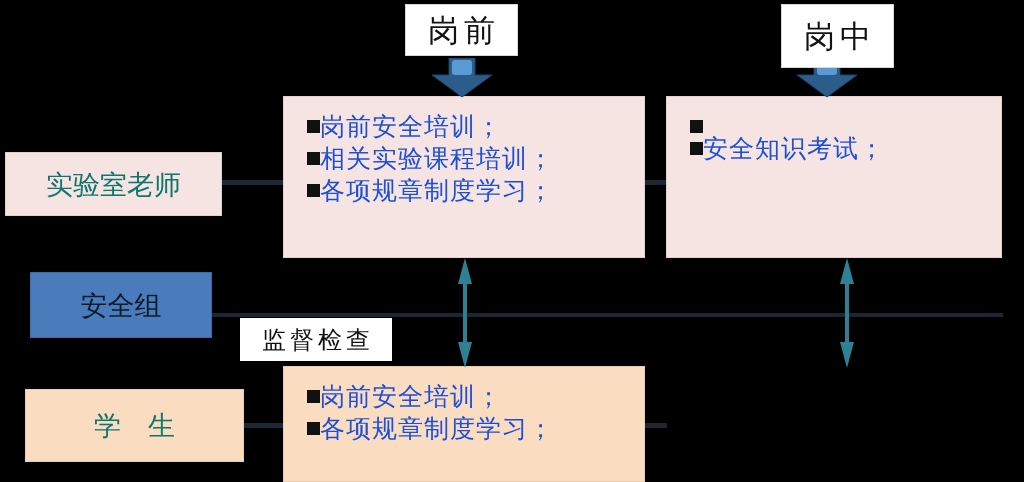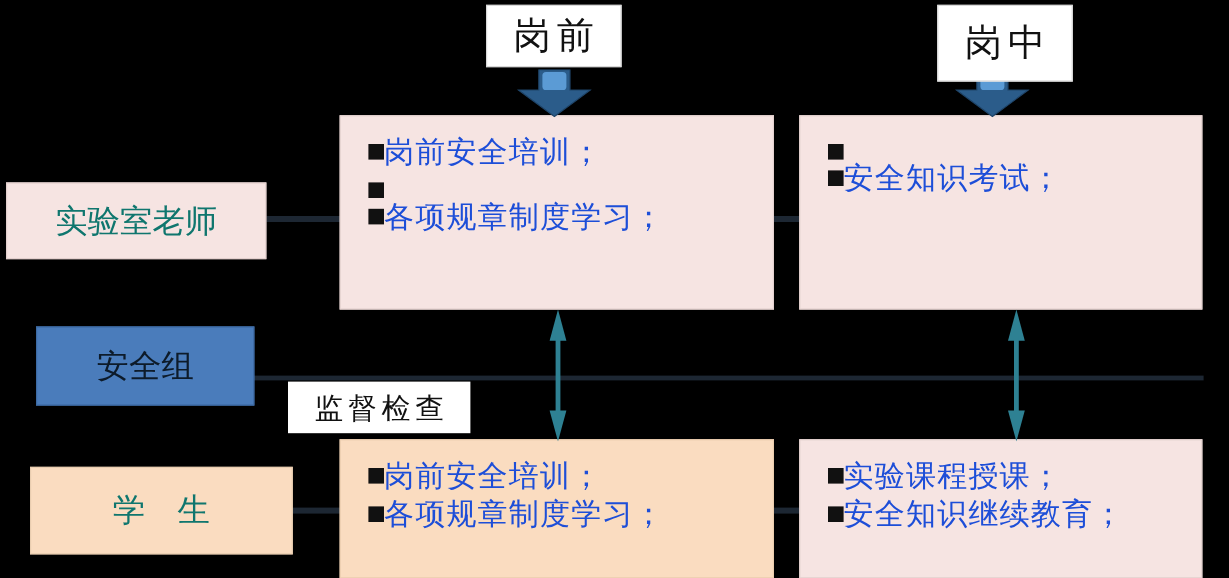--- a/index.html
+++ b/index.html
@@ -143,20 +143,21 @@
     <span>监督检查</span>
   </div>
 
   <div class="box task pink" style="left:283px; top:96px; width:362px; height:162px;">
     <div class="bullet-row">
       <span class="bullet-mark"></span>
       <span class="bullet-text">岗前安全培训；</span>
     </div>
     <div class="bullet-row">
       <span class="bullet-mark"></span>
+      <span class="bullet-text">相关实验课程培训；</span>
     </div>
     <div class="bullet-row">
       <span class="bullet-mark"></span>
       <span class="bullet-text">各项规章制度学习；</span>
     </div>
   </div>
 
   <div class="box task pink" style="left:666px; top:96px; width:336px; height:162px;">
     <div class="bullet-row">
       <span class="bullet-mark"></span>
@@ -171,30 +172,20 @@
     <div class="bullet-row">
       <span class="bullet-mark"></span>
       <span class="bullet-text">岗前安全培训；</span>
     </div>
     <div class="bullet-row">
       <span class="bullet-mark"></span>
       <span class="bullet-text">各项规章制度学习；</span>
     </div>
   </div>
 
-  <div class="box task pink" style="left:666px; top:366px; width:336px; height:116px;">
-    <div class="bullet-row">
-      <span class="bullet-mark"></span>
-      <span class="bullet-text">实验课程授课；</span>
-    </div>
-    <div class="bullet-row">
-      <span class="bullet-mark"></span>
-      <span class="bullet-text">安全知识继续教育；</span>
-    </div>
-  </div>
 
   <svg class="dbl-arrow" style="left:452px; top:258px;" width="26" height="110" viewBox="0 0 26 110">
     <polygon points="13,0 20,26 6,26" fill="#2e8193"></polygon>
     <rect x="11" y="22" width="4" height="66" fill="#2e8193"></rect>
     <polygon points="13,110 20,84 6,84" fill="#2e8193"></polygon>
   </svg>
 
   <svg class="dbl-arrow" style="left:834px; top:258px;" width="26" height="110" viewBox="0 0 26 110">
     <polygon points="13,0 20,26 6,26" fill="#2e8193"></polygon>
     <rect x="11" y="22" width="4" height="66" fill="#2e8193"></rect>

